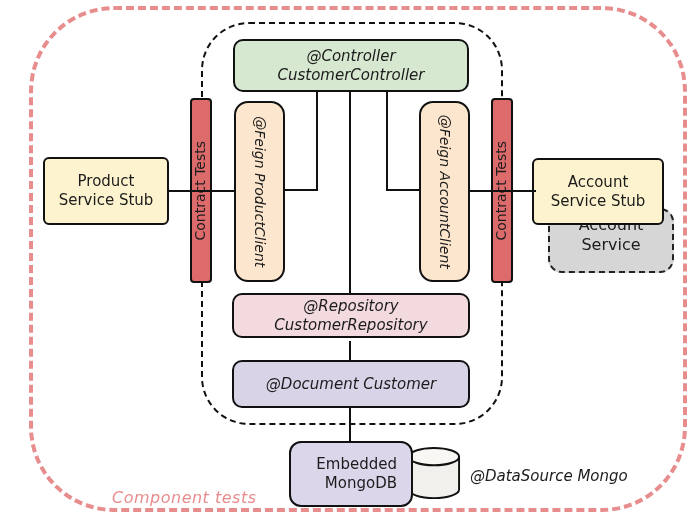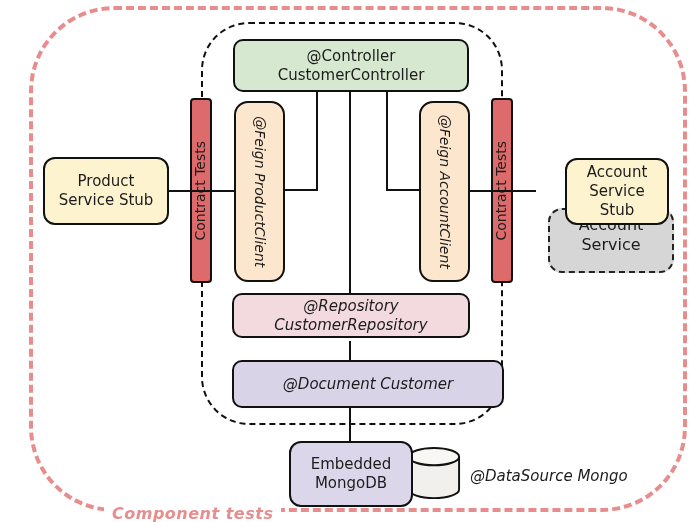--- a/index.html
+++ b/index.html
@@ -8,57 +8,56 @@
     font-family:"DejaVu Sans","Liberation Sans",sans-serif;color:#1c1c1c;
   }
   .abs{position:absolute;box-sizing:border-box;}
   
   .outer-boundary{
     left:29px;top:6px;width:658px;height:506px;border:4px dashed var(--outer_border,#e88d8d);
     border-radius:85px;z-index:0;
   }
   .outer-label{
     left:104px;top:488px;z-index:6;background:#ffffff;padding:0 8px;
-    color:var(--outer_border,#e88d8d);font-size:16px;font-weight:700;font-style:italic;
+    color:var(--outer_border,#e88d8d);font-size:16px;font-weight:400;font-style:italic;
     letter-spacing:.5px;
-    margin-top:16px;
   }
   
   .inner-boundary{
     left:201px;top:22px;width:302px;height:403px;border:2px dashed #111;border-radius:48px;z-index:1;
   }
   .node{
     display:flex;align-items:center;justify-content:center;text-align:center;
     border:2px solid #111;line-height:1.25;
   }
   .controller{left:233px;top:39px;width:236px;height:53px;background:var(--green,#d7e8d1);
-    border-radius:10px;font-size:15px;z-index:3;}
+    border-radius:10px;font-style:italic;font-size:15px;z-index:3;}
   .feign{width:51px;height:181px;top:101px;background:var(--peach,#fce6cd);border-radius:14px;z-index:3;}
   .feign-product{left:234px;}
   .feign-account{left:419px;}
   .feign .vtext{transform:rotate(90deg);white-space:nowrap;font-style:italic;font-size:14px;}
   .bar{width:22px;height:185px;top:98px;background:var(--red,#dd6b6c);border-radius:4px;z-index:4;}
   .bar-left{left:190px;}
   .bar-right{left:491px;}
   .bar .vtext{transform:rotate(-90deg);white-space:nowrap;font-size:14px;}
-  .stub{background:var(--yellow,#fdf3cf);border-radius:12px;font-size:15px;z-index:3;padding:16px 10px;}
+  .stub{background:var(--yellow,#fdf3cf);border-radius:6px;font-size:15px;z-index:3;padding:16px 10px;}
   .stub-product{left:43px;top:157px;width:126px;height:68px;}
-  .stub-account{left:565px;top:158px;width:104px;height:67px;}
+  .stub-account{left:532px;top:158px;width:132px;height:67px;}
   .service{
     background:var(--gray,#d6d6d6);border:2px dashed #222;border-radius:14px;font-size:16px;
     z-index:2;align-items:flex-end;padding-bottom:16px;
   }
   .service-product{left:57px;top:208px;width:126px;height:66px;}
   .service-account{left:548px;top:208px;width:126px;height:65px;}
   .repository{left:232px;top:293px;width:238px;height:45px;background:var(--pink,#f2dade);
     border-radius:10px;font-style:italic;font-size:15px;z-index:3;}
-  .document{left:232px;top:360px;width:272px;height:48px;background:var(--lavender,#d9d3e8);
+  .document{left:232px;top:360px;width:238px;height:48px;background:var(--lavender,#d9d3e8);
     border-radius:10px;font-style:italic;font-size:15px;z-index:3;}
   .mongo{left:289px;top:441px;width:124px;height:66px;background:var(--mongo_fill,#dcd6eb);
-    border-radius:12px;font-size:15px;z-index:3;padding:0 14px;}
+    border-radius:12px;font-size:15px;z-index:3;padding:0 14px;text-align:right;}
   .cylinder{left:404px;top:447px;width:60px;height:54px;z-index:2;}
   .datasource-label{left:470px;top:467px;font-size:15px;font-weight:400;font-style:italic;z-index:6;white-space:nowrap;}
   .line{background:var(--line,#111111);z-index:5;}
 </style>
 </head>
 <body>
 
 <div id="canvas">
 
   <div class="abs outer-boundary"></div>

